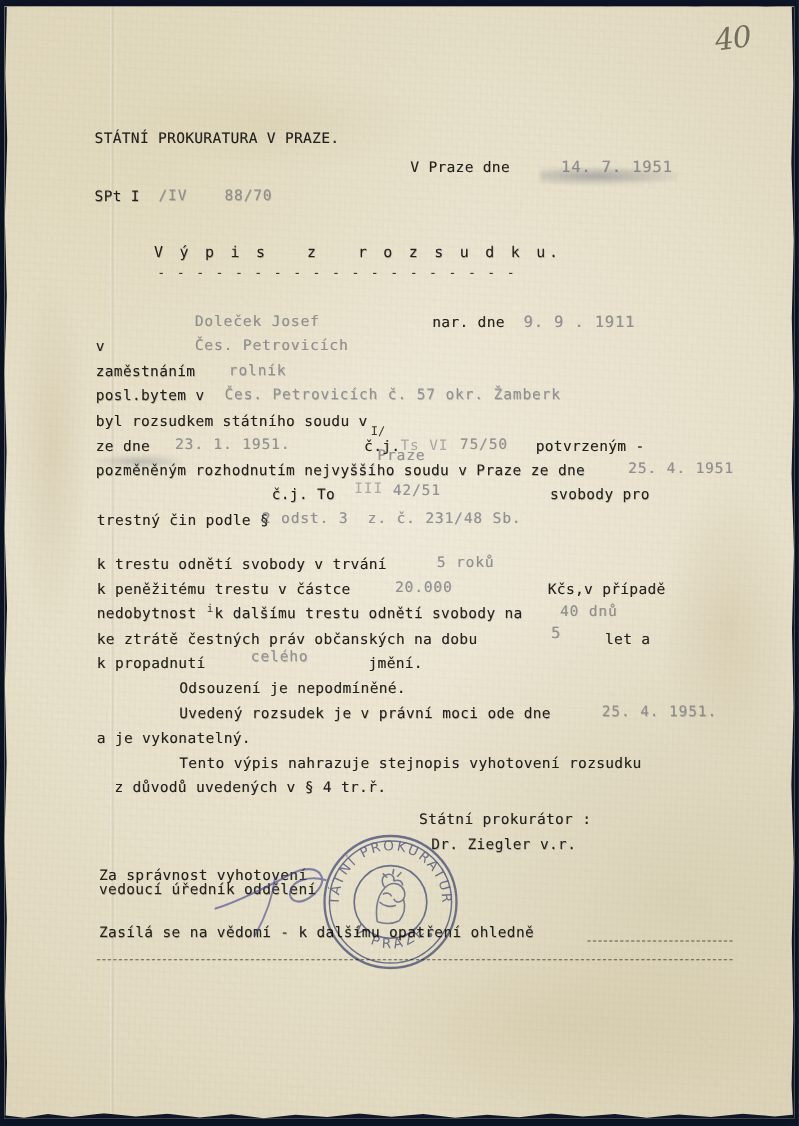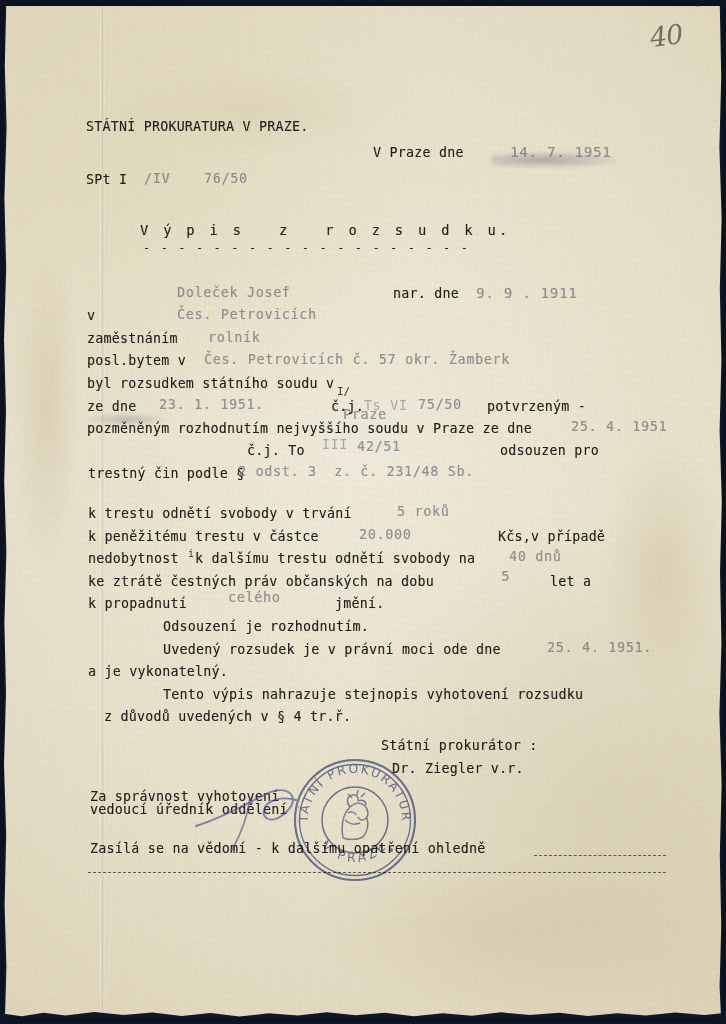--- a/index.html
+++ b/index.html
@@ -236,21 +236,21 @@
       <div class="folio">40</div>
 
       <div class="ln ink" style="left:82px; top:114px;">STÁTNÍ PROKURATURA V PRAZE.</div>
 
       <div class="ln ink" style="left:369px; top:140px;">V Praze dne</div>
       <div class="ln faint" style="left:506px; top:139px; font-size:14px;">14. 7. 1951</div>
       <div class="smear"></div>
 
       <div class="ln ink" style="left:82px; top:167px;">SPt I</div>
       <div class="ln faint" style="left:140px; top:166px;">/IV</div>
-      <div class="ln faint" style="left:200px; top:166px;">76/50</div>
+      <div class="ln faint" style="left:200px; top:166px;">88/70</div>
 
       <div class="ln ink title" style="left:136px; top:218px;">V ý p i s   z   r o z s u d k u.</div>
       <div class="dashline" style="left:139px; top:236px;">- - - - - - - - - - - - - - - - - - -</div>
 
       <div class="ln faint" style="left:173px; top:280px;">Doleček Josef</div>
       <div class="ln ink" style="left:389px; top:281px;">nar. dne</div>
       <div class="ln faint" style="left:472px; top:280px; font-size:14px;">9. 9 . 1911</div>
 
       <div class="ln ink" style="left:83px; top:303px;">v</div>
       <div class="ln faint" style="left:173px; top:302px;">Čes. Petrovicích</div>
@@ -272,21 +272,21 @@
       <div class="ln faint" style="left:414px; top:392px;">75/50</div>
       <div class="ln ink" style="left:483px; top:394px;">potvrzeným -</div>
 
       <div class="smear2"></div>
       <div class="ln ink" style="left:83px; top:416px;">pozměněným rozhodnutím nejvyššího soudu v Praze ze dne</div>
       <div class="ln faint" style="left:543px; top:414px;margin-left:24px;">25. 4. 1951</div>
 
       <div class="ln ink" style="left:243px; top:438px;">č.j. To</div>
       <div class="ln faint-x" style="left:318px; top:432px;">III</div>
       <div class="ln faint" style="left:353px; top:434px;">42/51</div>
-      <div class="ln ink" style="left:496px; top:438px;">odsouzen pro</div>
+      <div class="ln ink" style="left:496px; top:438px;">svobody pro</div>
 
       <div class="ln ink" style="left:84px; top:461px;">trestný čin podle §</div>
       <div class="ln faint" style="left:234px; top:459px;">2 odst. 3  z. č. 231/48 Sb.</div>
 
       <div class="ln ink" style="left:84px; top:501px;">k trestu odnětí svobody v trvání</div>
       <div class="ln faint" style="left:393px; top:499px;">5 roků</div>
 
       <div class="ln ink" style="left:84px; top:524px;">k peněžitému trestu v částce</div>
       <div class="ln faint" style="left:355px; top:522px;">20.000</div>
       <div class="ln ink" style="left:494px; top:524px;">Kčs,v případě</div>
@@ -297,21 +297,21 @@
       <div class="ln faint" style="left:505px; top:544px;">40 dnů</div>
 
       <div class="ln ink" style="left:84px; top:569px;">ke ztrátě čestných práv občanských na dobu</div>
       <div class="ln faint" style="left:497px; top:563px; font-size:14px;">5</div>
       <div class="ln ink" style="left:546px; top:569px;">let a</div>
 
       <div class="ln ink" style="left:84px; top:591px;">k propadnutí</div>
       <div class="ln faint" style="left:224px; top:585px;">celého</div>
       <div class="ln ink" style="left:331px; top:591px;">jmění.</div>
 
-      <div class="ln ink" style="left:159px; top:614px;">Odsouzení je rozhodnutím.</div>
+      <div class="ln ink" style="left:159px; top:614px;">Odsouzení je nepodmíněné.</div>
 
       <div class="ln ink" style="left:159px; top:637px;">Uvedený rozsudek je v právní moci ode dne</div>
       <div class="ln faint" style="left:543px; top:635px;">25. 4. 1951.</div>
 
       <div class="ln ink" style="left:84px; top:659px;">a je vykonatelný.</div>
 
       <div class="ln ink" style="left:159px; top:682px;">Tento výpis nahrazuje stejnopis vyhotovení rozsudku</div>
       <div class="ln ink" style="left:84px; top:704px;margin-left:16px;">z důvodů uvedených v § 4 tr.ř.</div>
 
       <div class="ln ink" style="left:377px; top:733px;">Státní prokurátor :</div>

